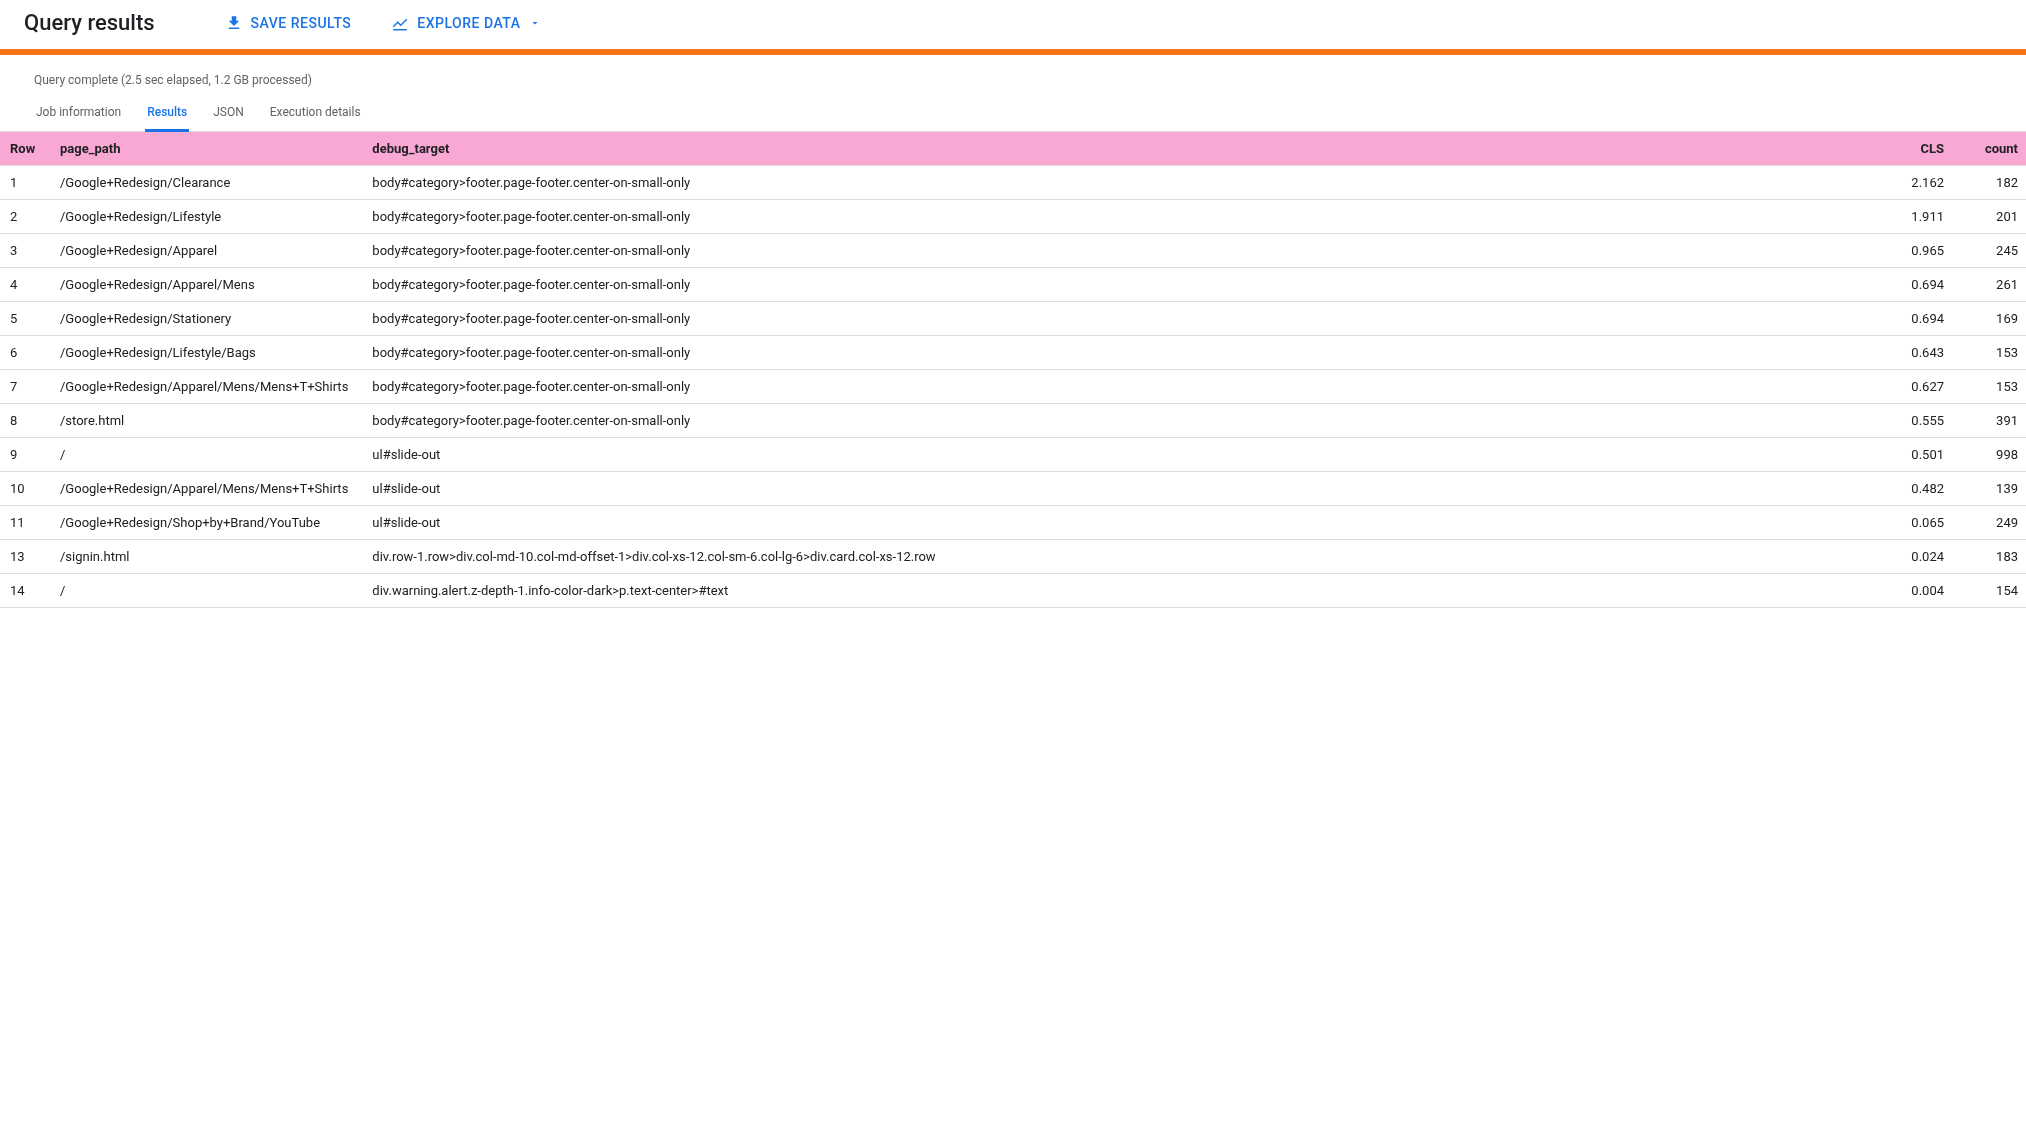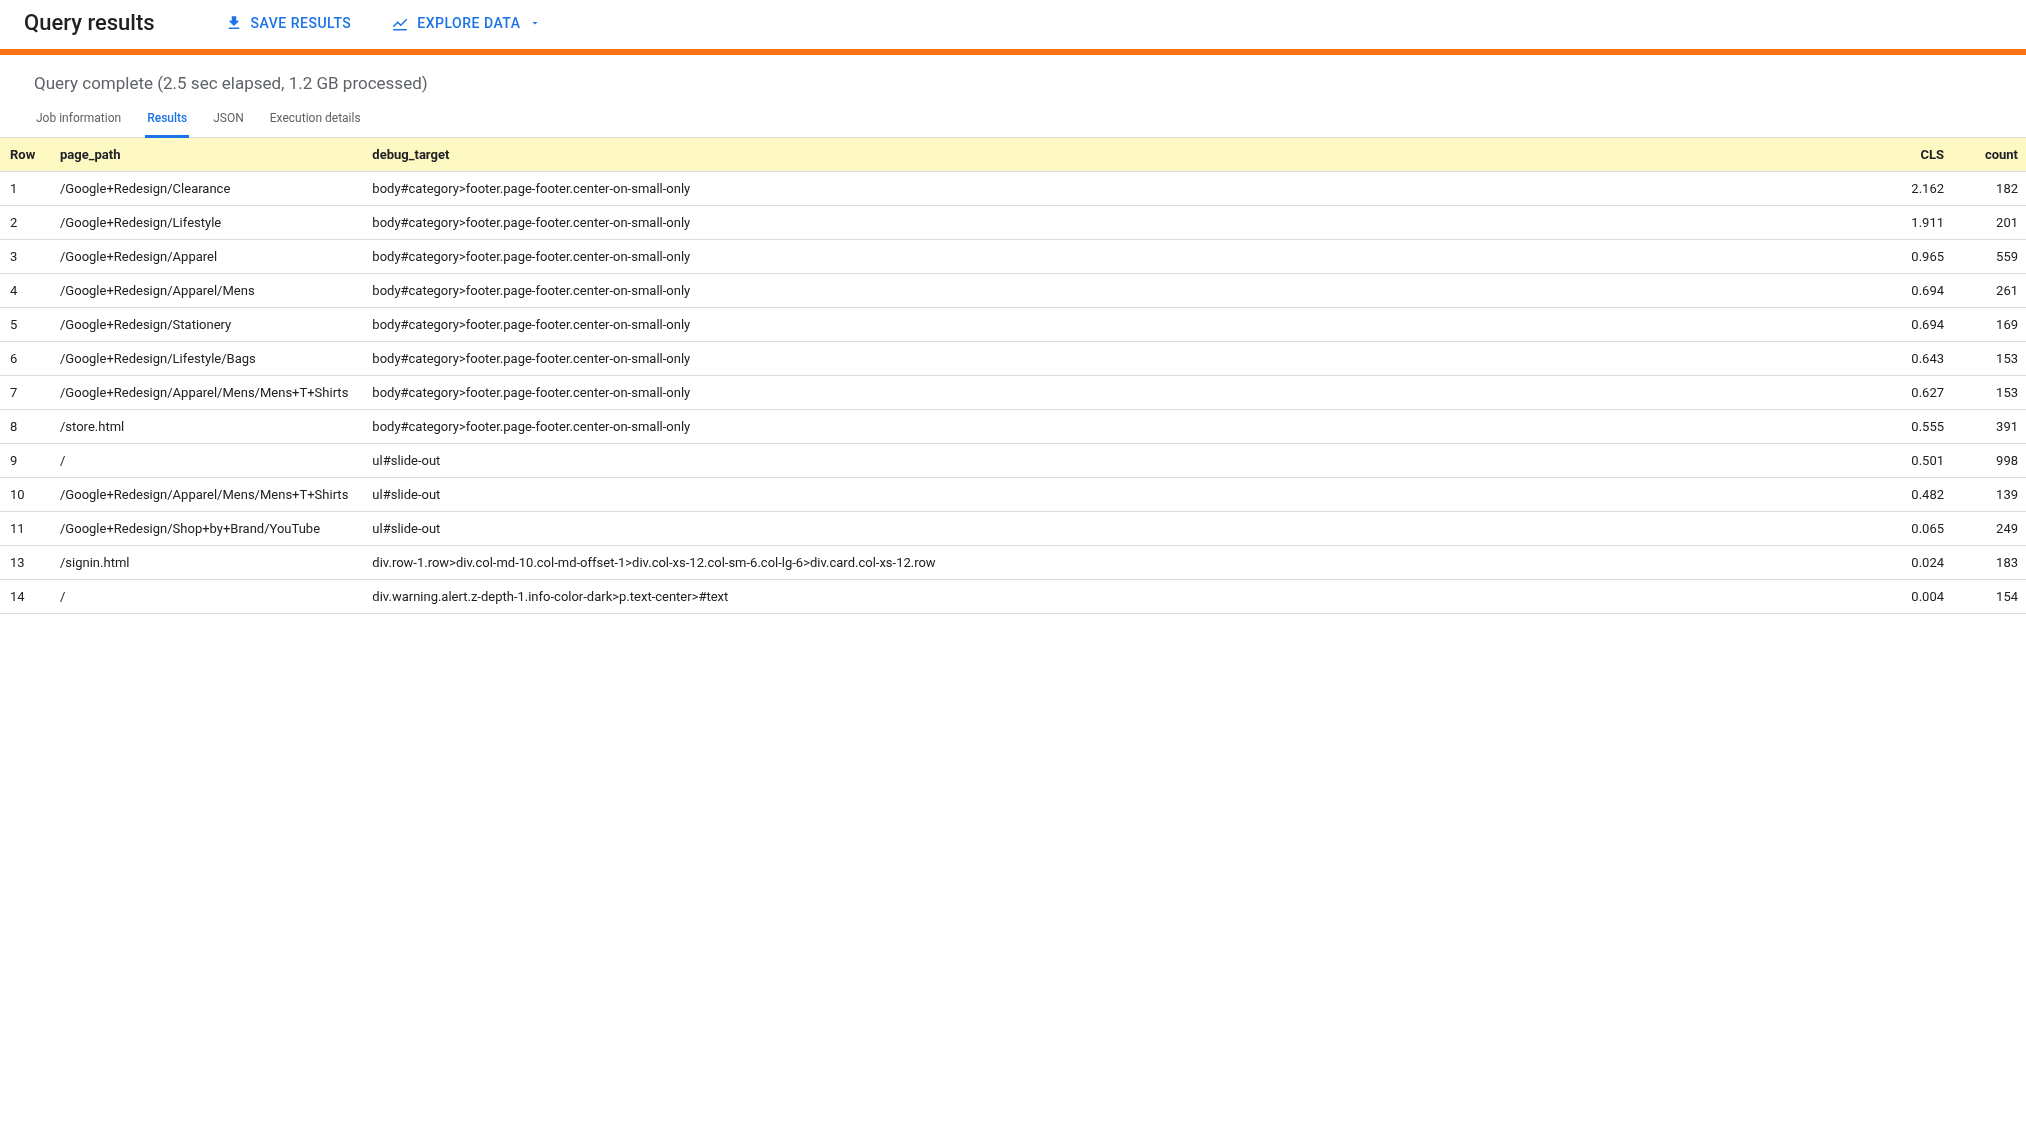--- a/index.html
+++ b/index.html
@@ -30,21 +30,21 @@
     font-weight: 500;
     letter-spacing: 0.5px;
     cursor: pointer;
     margin-right: 40px;
   }
   .action-btn svg { margin-right: 8px; }
   .action-btn .chev { margin-left: 8px; }
   .status {
     padding: 18px 24px 8px 34px;
     color: #5f6368;
-    font-size: 17px;
+    font-size: 12px;
   }
   .tabs {
     display: flex;
     padding: 0 34px;
     border-bottom: 1px solid #dadce0;
     gap: 22px;
   }
   .tab {
     padding: 10px 2px;
     color: #5f6368;
@@ -57,21 +57,21 @@
   .tab.active {
     color: #1a73e8;
     font-weight: 500;
     border-bottom-color: #1a73e8;
   }
   table {
     width: 100%;
     border-collapse: collapse;
   }
   thead {
-    background: #fef9c3;
+    background: #f9a8d4;
   }
   th, td {
     text-align: left;
     padding: 9px 12px;
     border-bottom: 1px solid #dadce0;
     font-size: 13px;
     white-space: nowrap;
   }
   th {
     font-weight: 700;
@@ -139,21 +139,21 @@
         <td>/Google+Redesign/Lifestyle</td>
         <td>body#category&gt;footer.page-footer.center-on-small-only</td>
         <td class="num">1.911</td>
         <td class="num">201</td>
       </tr>
       <tr>
         <td>3</td>
         <td>/Google+Redesign/Apparel</td>
         <td>body#category&gt;footer.page-footer.center-on-small-only</td>
         <td class="num">0.965</td>
-        <td class="num">559</td>
+        <td class="num">245</td>
       </tr>
       <tr>
         <td>4</td>
         <td>/Google+Redesign/Apparel/Mens</td>
         <td>body#category&gt;footer.page-footer.center-on-small-only</td>
         <td class="num">0.694</td>
         <td class="num">261</td>
       </tr>
       <tr>
         <td>5</td>

